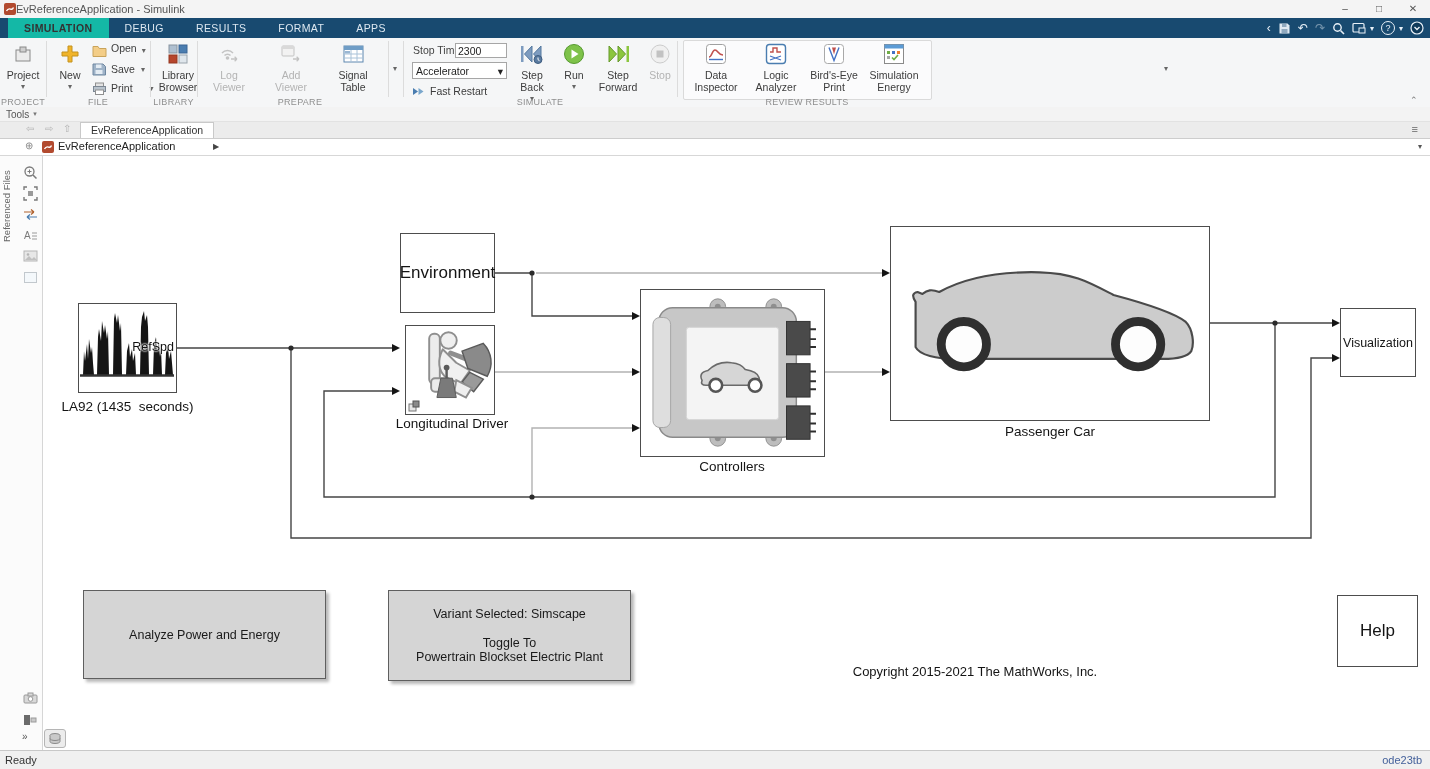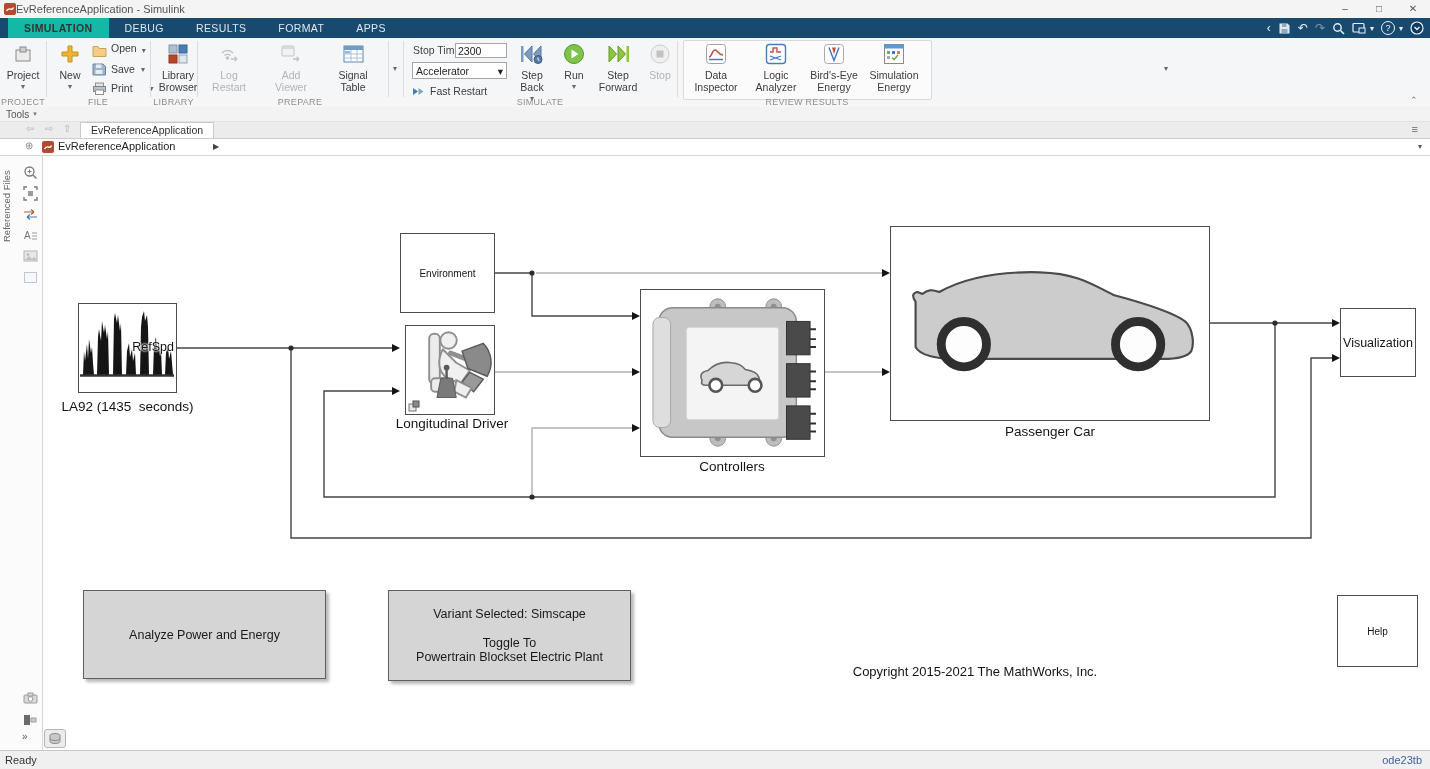--- a/index.html
+++ b/index.html
@@ -45,21 +45,21 @@
   .crumbtxt{position:absolute;left:58px;top:1px;font-size:11px;color:#222;}
   
   .sidebar{left:0;top:156px;width:42px;height:594px;background:#fbfbfb;border-right:1px solid #d6d6d6;}
   .vlabel{position:absolute;left:1px;top:0px;height:86px;writing-mode:vertical-rl;transform:rotate(180deg);
           font-size:9.5px;color:#666;}
   .palicon{position:absolute;left:21px;width:18px;height:16px;display:flex;align-items:center;justify-content:center;}
   
   .canvas{left:43px;top:156px;width:1387px;height:594px;background:#fff;}
   .slblock{position:absolute;background:#fff;border:1.5px solid #4d4d4d;box-sizing:border-box;}
   .slblock .ctr{width:100%;height:100%;display:flex;align-items:center;justify-content:center;
-                font-size:10px;color:#141414;}
+                font-size:17px;color:#141414;}
   .caption{position:absolute;font-size:13.5px;color:#141414;text-align:center;white-space:pre;}
   .graybtn{position:absolute;background:#d5d5d5;border:1px solid #5f5f5f;box-sizing:border-box;
            box-shadow:3px 3px 3px rgba(0,0,0,.28);display:flex;flex-direction:column;align-items:center;justify-content:center;
            font-size:12.5px;color:#1a1a1a;text-align:center;}
   .portlabel{position:absolute;font-size:12.5px;color:#111;
              text-shadow:0 0 2px #fff,0 0 2px #fff,0 0 2px #fff;}
   
   .statusbar{left:0;top:750px;width:1430px;height:19px;background:#f0f0f0;border-top:1px solid #c8c8c8;
              font-size:11px;color:#333;}
   .solver{position:absolute;right:8px;top:3px;color:#44619b;}
@@ -183,21 +183,21 @@
 
   <div class="rbtn disabled" style="left:204px;width:50px">
     <span class="ric">
         <svg width="24" height="22">
           <path d="M5 10a7.5 7.5 0 0 1 11 0" stroke="#c3c3c3" stroke-width="1.5" fill="none"></path>
           <path d="M7.5 12.5a4 4 0 0 1 6 0" stroke="#c3c3c3" stroke-width="1.5" fill="none"></path>
           <circle cx="10.5" cy="15" r="1.8" fill="#c3c3c3"></circle>
           <path d="M14 16h6m0 0-2.4-2.2M20 16l-2.4 2.2" stroke="#c3c3c3" stroke-width="1.3" fill="none"></path>
         </svg>
       </span>
-    <span>Log Restart</span>
+    <span>Log Viewer</span>
   </div>
   <div class="rbtn disabled" style="left:266px;width:50px">
     <span class="ric">
         <svg width="24" height="22">
           <rect x="3" y="3" width="12" height="10" rx="1" fill="#f2f2f2" stroke="#c3c3c3"></rect>
           <rect x="3" y="3" width="12" height="3" fill="#d9d9d9"></rect>
           <path d="M14 16h6m0 0-2.4-2.2M20 16l-2.4 2.2" stroke="#c3c3c3" stroke-width="1.3" fill="none"></path>
         </svg>
       </span>
     <span>Add Viewer</span>
@@ -299,21 +299,21 @@
     <span>Logic Analyzer</span>
   </div>
   <div class="rbtn" style="left:806px;width:56px">
     <span class="ric">
         <svg width="22" height="22">
           <rect x="1.5" y="1.5" width="19" height="19" rx="3" fill="#fff" stroke="#a9a9a9"></rect>
           <path d="M6 4.5l5 13 5-13" stroke="#4472c4" stroke-width="1.4" fill="none"></path>
           <path d="M9 4.5l2 7 2-7z" fill="#c0504d"></path>
         </svg>
       </span>
-    <span>Bird's-Eye Energy</span>
+    <span>Bird's-Eye Print</span>
   </div>
   <div class="rbtn" style="left:866px;width:56px">
     <span class="ric">
         <svg width="22" height="22">
           <rect x="1.5" y="1.5" width="19" height="19" fill="#fff" stroke="#8a8a8a"></rect>
           <rect x="1.5" y="1.5" width="19" height="4" fill="#5b9bd5"></rect>
           <rect x="4" y="8" width="3" height="3" fill="#70ad47"></rect>
           <rect x="9" y="8" width="3" height="3" fill="#4472c4"></rect>
           <rect x="14" y="8" width="3" height="3" fill="#ed7d31"></rect>
           <rect x="4" y="13" width="3" height="3" fill="#a5a5a5"></rect>

